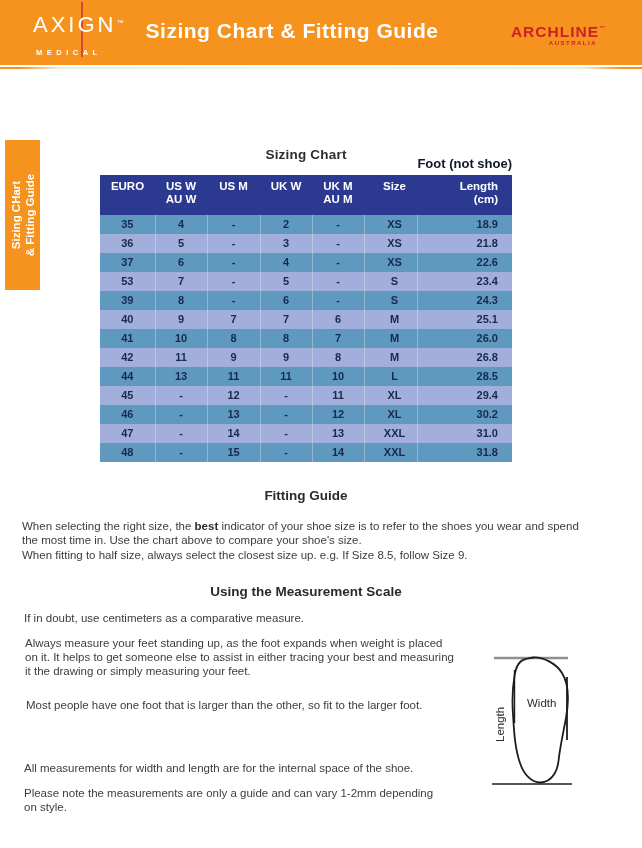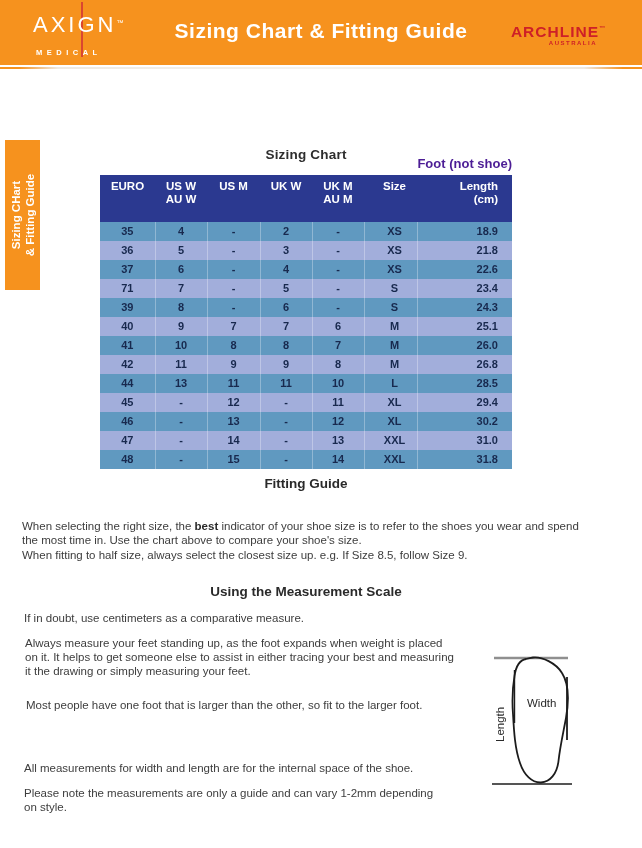--- a/index.html
+++ b/index.html
@@ -6,42 +6,42 @@
   .page{position:relative;width:642px;height:848px;background:#ffffff;overflow:hidden;
         font-family:"Liberation Sans",sans-serif;color:#3d3d3d;}
 
   
   .header{position:absolute;left:0;top:0;width:642px;height:65px;background:#F6921E;}
   .axign-logo{position:absolute;left:33px;top:13px;color:#fff;}
   .axign-word{font-size:22px;font-weight:400;letter-spacing:3px;line-height:24px;}
   .axign-tm{font-size:7px;vertical-align:top;position:relative;top:-2px;letter-spacing:0;}
   .axign-sub{font-size:7.5px;font-weight:bold;letter-spacing:4.5px;margin-top:11px;padding-left:3px;}
   .logo-line{position:absolute;left:81px;top:2px;width:2px;height:55px;background:#DA4630;}
-  .page-title{position:absolute;left:0;top:19px;width:642px;text-align:center;
+  .page-title{position:absolute;left:0;top:19px;width:584px;text-align:center;
               color:#fff;font-size:21px;font-weight:bold;letter-spacing:.5px;}
   .archline-logo{position:absolute;right:36px;top:23px;text-align:right;color:#CE2027;}
   .archline-word{font-size:15.5px;font-weight:bold;letter-spacing:1px;line-height:17px;}
   .archline-tm{font-size:6px;vertical-align:top;position:relative;top:-3px;}
   .archline-sub{font-size:6px;font-weight:bold;letter-spacing:1.5px;padding-right:9px;margin-top:0px;}
   .header-rule{position:absolute;left:0;top:67px;width:642px;height:2px;
     background:linear-gradient(to right,#F6921E 0%,#F6921E 3%,#efe9e2 9%,#f6f3ef 50%,#efe9e2 91%,#F6921E 97%,#F6921E 100%);}
 
   
   .side-tab{position:absolute;left:5px;top:140px;width:35px;height:150px;background:#F6921E;}
   .side-tab-text{position:absolute;top:50%;left:50%;transform:translate(-50%,-50%) rotate(-90deg);
                  white-space:nowrap;text-align:center;color:#fff;font-weight:bold;
                  font-size:11.5px;line-height:14px;}
 
   
   .chart-title{position:absolute;left:100px;top:147px;width:412px;text-align:center;
                font-size:13.5px;font-weight:bold;color:#2e2e2e;letter-spacing:.2px;}
-  .foot-note{position:absolute;right:130px;top:156px;font-size:13px;font-weight:bold;color:#4c1d95;}
+  .foot-note{position:absolute;right:130px;top:156px;font-size:13px;font-weight:bold;color:#0f172a;}
   table.sizing{position:absolute;left:100px;top:175px;width:412px;border-collapse:collapse;table-layout:fixed;}
   table.sizing th{background:#2B3990;color:#fff;font-size:11.5px;font-weight:bold;
-                  vertical-align:top;padding:5px 0 16px 0;line-height:13px;text-align:center;}
+                  vertical-align:top;padding:5px 0 9px 0;line-height:13px;text-align:center;}
   table.sizing td{height:19px;font-size:11px;font-weight:bold;color:#18294E;
                   text-align:center;padding:0;line-height:19px;}
   table.sizing td + td{border-left:1px solid rgba(255,255,255,0.30);}
   table.sizing tbody tr:nth-child(odd){background:#6099C0;}
   table.sizing tbody tr:nth-child(even){background:#A2AEDB;}
   table.sizing th:nth-child(6),table.sizing td:nth-child(6){text-align:center;padding-left:8px;}
   table.sizing th:nth-child(7),table.sizing td:nth-child(7){text-align:right;padding-right:14px;}
 
   
   .h2{position:absolute;left:0;width:612px;text-align:center;font-size:13.5px;
@@ -141,21 +141,21 @@
         <tr>
           <td>37</td>
           <td>6</td>
           <td>-</td>
           <td>4</td>
           <td>-</td>
           <td>XS</td>
           <td>22.6</td>
         </tr>
         <tr>
-          <td>71</td>
+          <td>53</td>
           <td>7</td>
           <td>-</td>
           <td>5</td>
           <td>-</td>
           <td>S</td>
           <td>23.4</td>
         </tr>
         <tr>
           <td>39</td>
           <td>8</td>
@@ -233,21 +233,21 @@
           <td>-</td>
           <td>15</td>
           <td>-</td>
           <td>14</td>
           <td>XXL</td>
           <td>31.8</td>
         </tr>
       </tbody>
   </table>
 
-  <div class="h2" style="top:476px">Fitting Guide</div>
+  <div class="h2" style="top:488px">Fitting Guide</div>
 
   <div class="para" style="left:22px;top:519px;width:606px">
     <div><span>When selecting the right size, the </span><b>best</b><span> indicator of your shoe size is to refer to the shoes you wear and spend</span></div>
     <div>the most time in. Use the chart above to compare your shoe's size.</div>
   </div>
 
   <div class="para" style="left:22px;top:548px;width:606px">When fitting to half size, always select the closest size up. e.g. If Size 8.5, follow Size 9.</div>
 
   <div class="h2" style="top:584px">Using the Measurement Scale</div>
 

